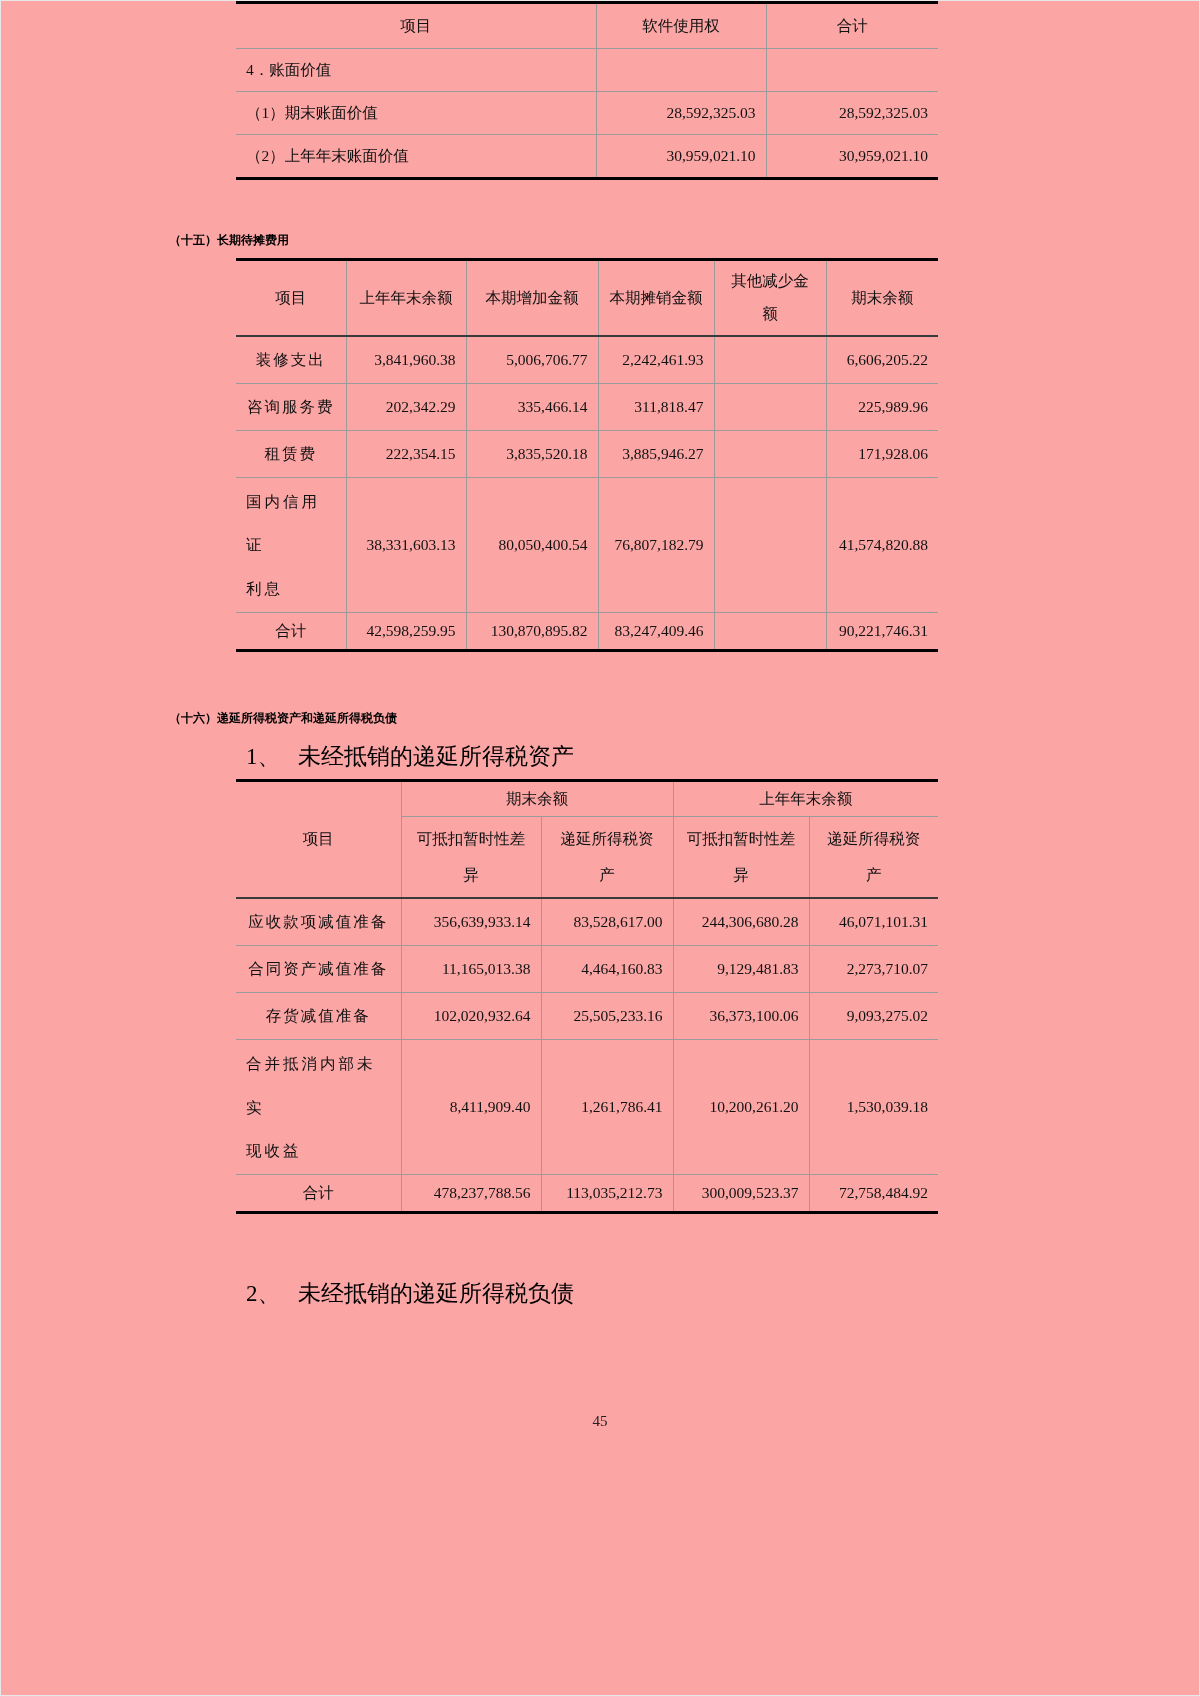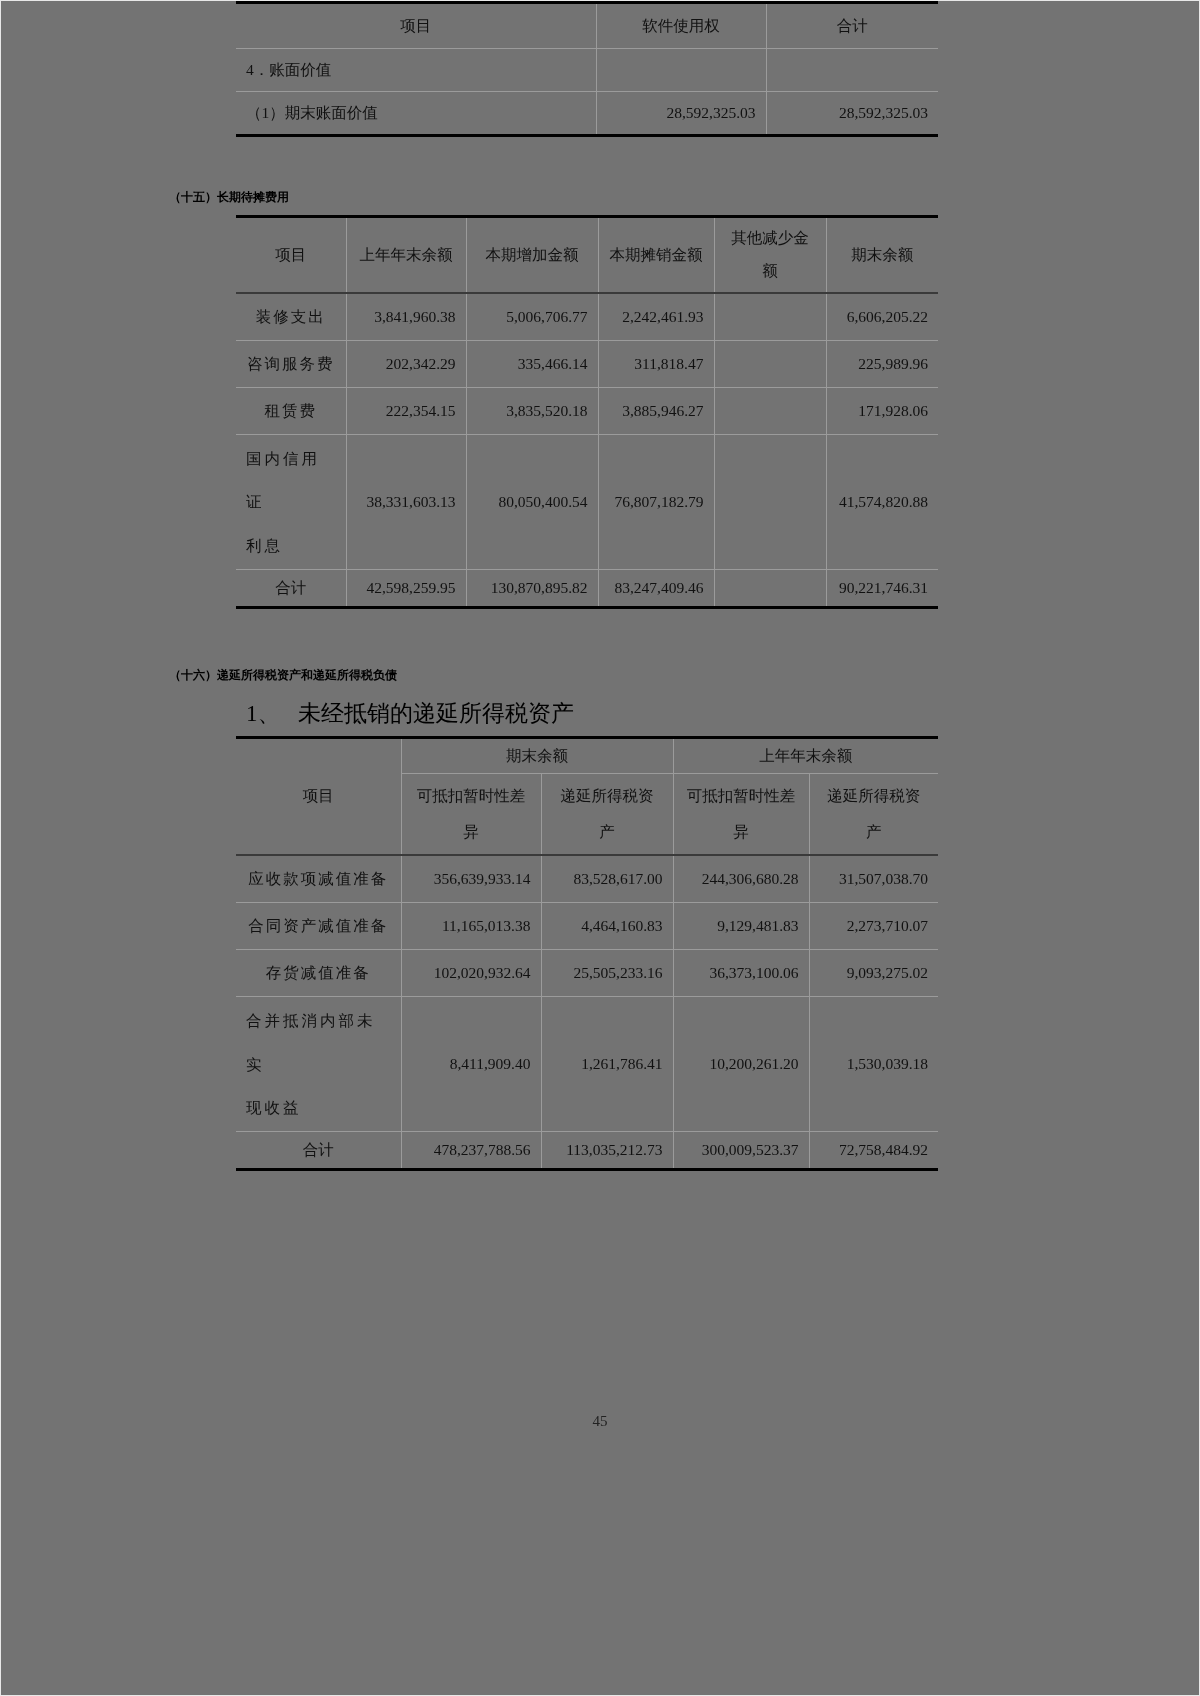--- a/index.html
+++ b/index.html
@@ -1,19 +1,19 @@
 <!DOCTYPE html>
 <html><head>
 <meta charset="utf-8">
 <style>
   html,body { margin:0; padding:0; background:#ffffff; }
   .page {
     position:relative;
     width:1200px; height:1696px;
-    background:#737373;
+    background:#fca5a5;
     color:#111;
     font-family:"Liberation Serif","DejaVu Serif",serif;
     overflow:hidden;
     box-sizing:border-box;
     border:1px solid #e8e8e8;
   }
 
   
   table.tbl {
     border-collapse:collapse;
@@ -115,20 +115,25 @@
     <tbody>
       <tr class="r42">
         <td class="lbl">4．账面价值</td>
         <td class="num"></td>
         <td class="num"></td>
       </tr>
       <tr class="r42">
         <td class="lbl">（1）期末账面价值</td>
         <td class="num">28,592,325.03</td>
         <td class="num">28,592,325.03</td>
+      </tr>
+      <tr class="r42">
+        <td class="lbl">（2）上年年末账面价值</td>
+        <td class="num">30,959,021.10</td>
+        <td class="num">30,959,021.10</td>
       </tr>
     </tbody>
   </table>
 
   <div class="sec mt-sec15">
     <span>（十五）</span><span>长期待摊费用</span>
   </div>
 
   <table class="tbl t2">
     <colgroup>
@@ -227,21 +232,21 @@
         <th class="subh pre">递延所得税资
 产</th>
       </tr>
     </thead>
     <tbody>
       <tr class="r46">
         <td class="lbl ls1">应收款项减值准备</td>
         <td class="num">356,639,933.14</td>
         <td class="num">83,528,617.00</td>
         <td class="num">244,306,680.28</td>
-        <td class="num">31,507,038.70</td>
+        <td class="num">46,071,101.31</td>
       </tr>
       <tr class="r46">
         <td class="lbl ls1">合同资产减值准备</td>
         <td class="num">11,165,013.38</td>
         <td class="num">4,464,160.83</td>
         <td class="num">9,129,481.83</td>
         <td class="num">2,273,710.07</td>
       </tr>
       <tr class="r46">
         <td class="lbl ls1">存货减值准备</td>
@@ -261,16 +266,19 @@
       <tr class="rtot">
         <td class="ctr">合计</td>
         <td class="num">478,237,788.56</td>
         <td class="num">113,035,212.73</td>
         <td class="num">300,009,523.37</td>
         <td class="num">72,758,484.92</td>
       </tr>
     </tbody>
   </table>
 
+  <div class="subhead mt-sub2">
+    <span class="no">2、</span><span>未经抵销的递延所得税负债</span>
+  </div>
 
   <div class="pageno">45</div>
 
 </div>
 
 </body></html>

